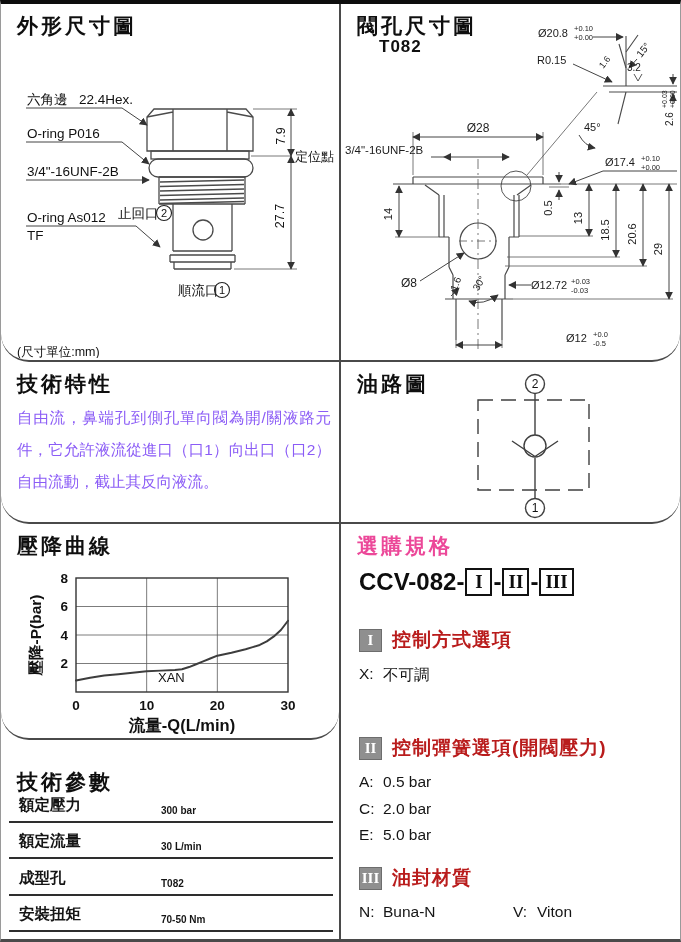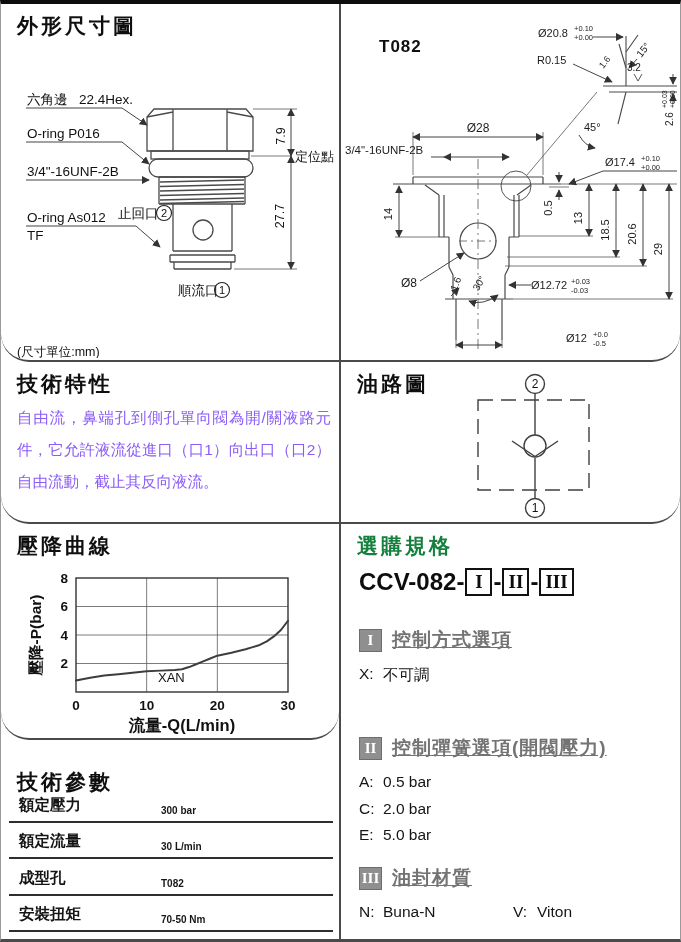--- a/index.html
+++ b/index.html
@@ -23,32 +23,32 @@
   .feat-body{position:absolute;top:40px;left:16px;width:314px;font-size:15.5px;line-height:32px;
              color:#8b5cf6;text-align:justify;}
   
   .params-title{position:absolute;top:28px;left:16px;font-size:21px;font-weight:700;letter-spacing:3px;color:#0f0f0f;}
   .params-table{position:absolute;top:46px;left:8px;width:324px;}
   .p-row{display:flex;align-items:flex-end;height:29.5px;border-bottom:2px solid #2e2e2e;
          padding:0 0 5px 10px;box-sizing:content-box;}
   .p-label{width:142px;font-size:15.5px;font-weight:700;color:#151515;}
   .p-value{font-size:10px;font-weight:700;color:#151515;}
   
-  .ord-title{position:absolute;top:8px;left:16px;font-size:21px;font-weight:700;letter-spacing:3px;color:#15803d;}
+  .ord-title{position:absolute;top:8px;left:16px;font-size:21px;font-weight:700;letter-spacing:3px;color:#ec4899;}
   .model-line{position:absolute;top:44px;left:18px;font-size:24px;font-weight:700;color:#0d0d0d;
               display:flex;align-items:center;}
   .model-box{display:inline-flex;align-items:center;justify-content:center;min-width:15px;height:24px;
              padding:0 4px;border:2px solid #111;font-family:"Liberation Serif","DejaVu Serif",serif;
              font-size:19px;font-weight:700;margin:0 1px;}
   .ord-sec{position:absolute;left:18px;}
   .sec-head{display:flex;align-items:center;}
   .numeral-box{display:inline-flex;align-items:center;justify-content:center;width:21px;height:21px;
                background:#8f8f8f;border:1px solid #6d6d6d;color:#fff;
                font-family:"Liberation Serif","DejaVu Serif",serif;font-size:15px;font-weight:700;}
-  .sec-title{margin-left:10px;font-size:19px;font-weight:700;color:#737373;letter-spacing:1px;text-decoration:underline;}
+  .sec-title{margin-left:10px;font-size:19px;font-weight:700;color:#b91c1c;letter-spacing:1px;}
   .opts{margin-top:12px;}
   .opt{font-size:15.5px;color:#151515;margin-bottom:8.5px;display:flex;}
   .opt .code{min-width:24px;}
   .opts-inline{display:flex;margin-top:12px;}
   .opts-inline .opt:first-child{width:154px;}
   svg text{font-family:"Liberation Sans","DejaVu Sans",sans-serif;}
 </style>
 </head>
 <body>
 
@@ -108,20 +108,21 @@
             <text x="163" y="213" font-size="11" text-anchor="middle" fill="#111">2</text>
             <circle cx="221" cy="286" r="7.5" fill="none" stroke="#222" stroke-width="1.1"></circle>
             <text x="221" y="290" font-size="11" text-anchor="middle" fill="#111">1</text>
           </g>
         </svg>
       </div>
     </div>
 
     <div class="col-r">
       <div class="panel">
+        <h2>閥孔尺寸圖</h2>
         <div class="subtitle">T082</div>
         <svg class="dwg" width="338" height="354" viewBox="0 0 338 354">
           <defs>
             <marker id="arrB" viewBox="0 0 10 10" refX="9" refY="5" markerWidth="8" markerHeight="8" orient="auto-start-reverse">
               <path d="M0,0 L10,5 L0,10 z" fill="#333"></path>
             </marker>
           </defs>
 
           <g stroke="#4a4a4a" fill="none" stroke-width="1.2">
             <path d="M52,180 H220"></path>

